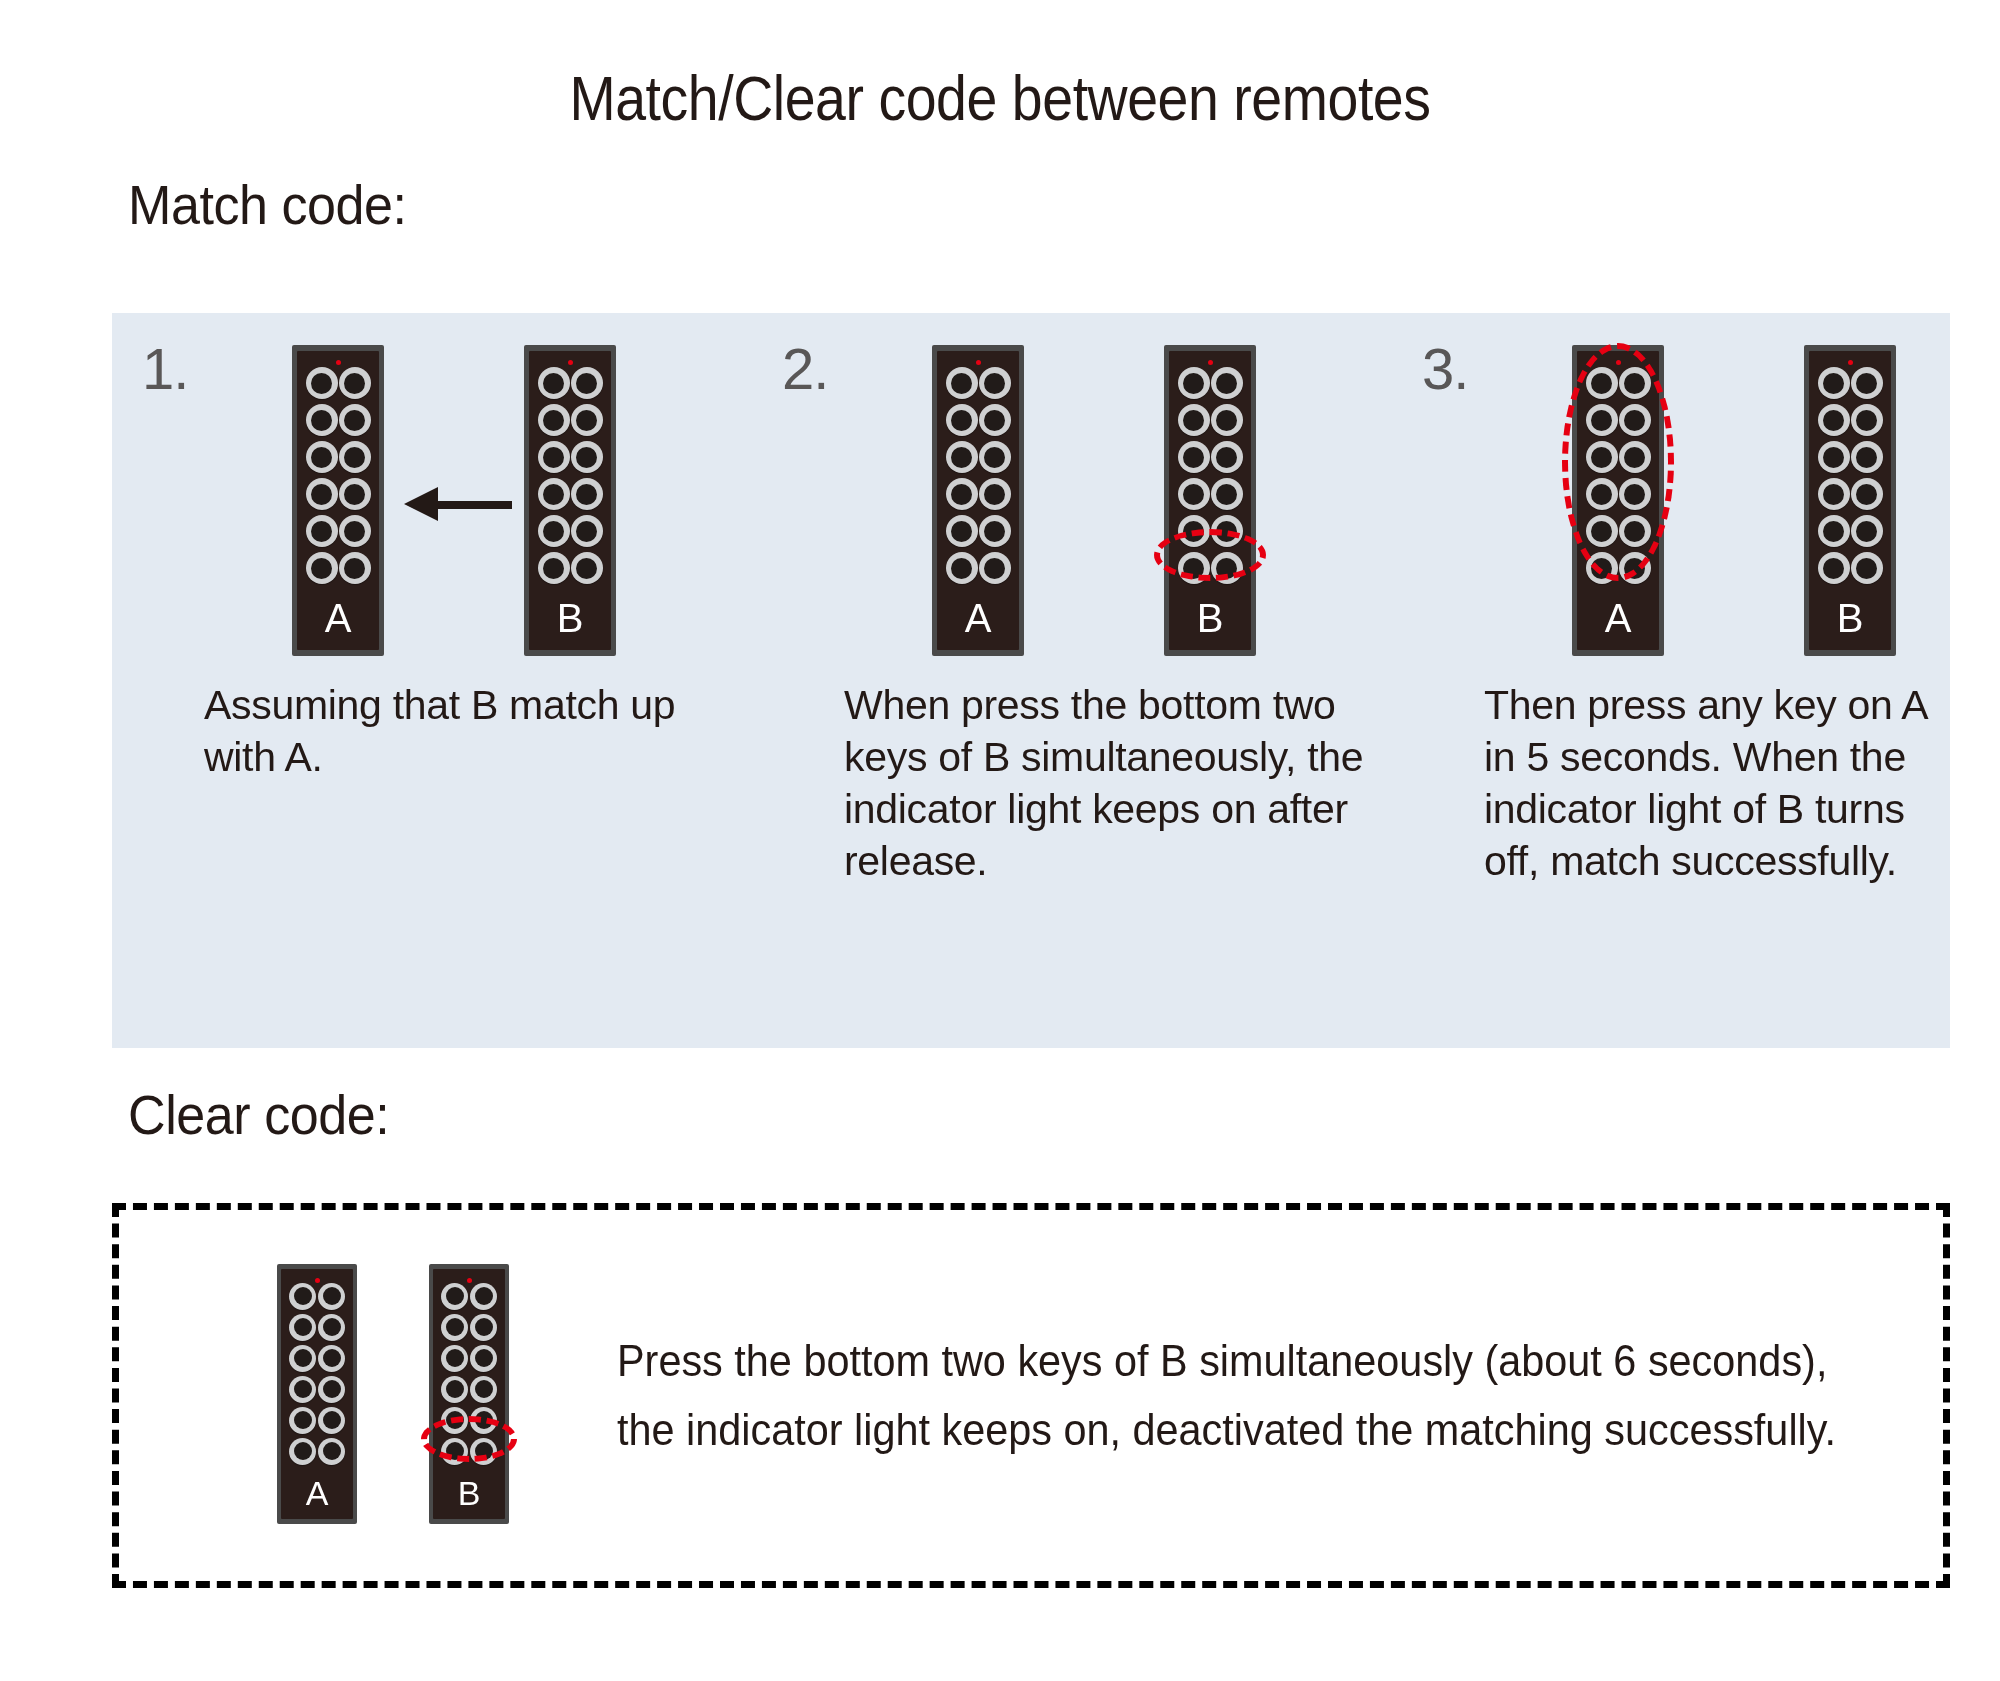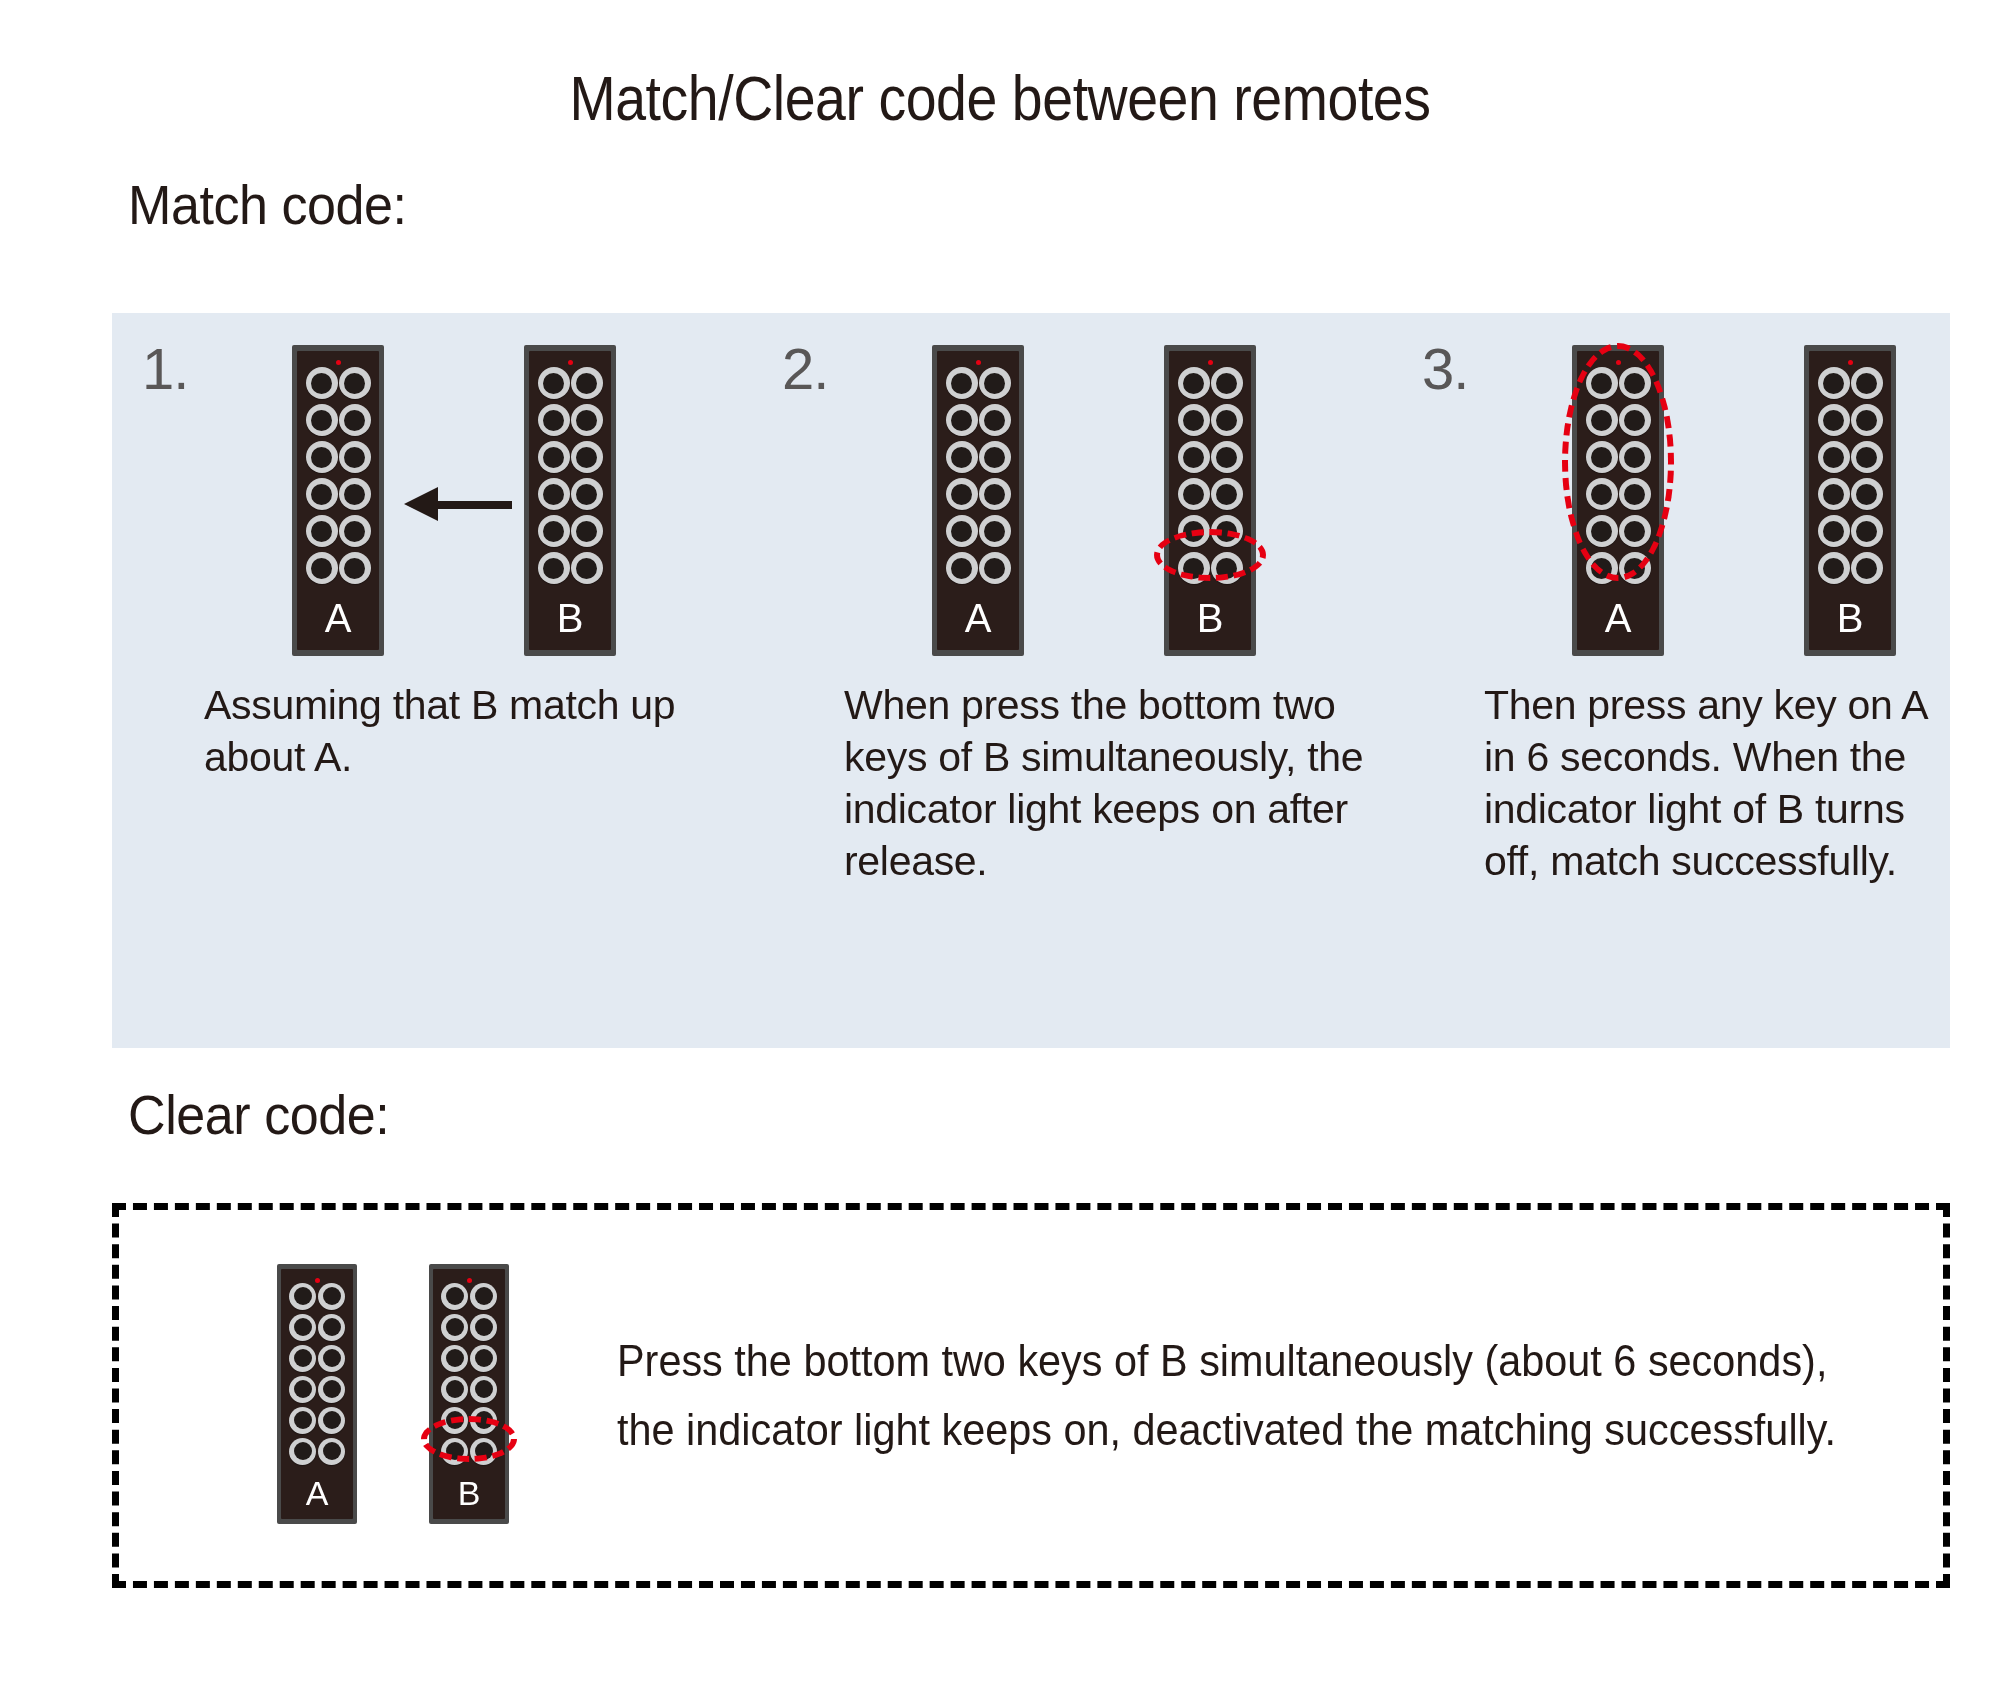--- a/index.html
+++ b/index.html
@@ -267,21 +267,21 @@
             <div class="key"></div>
             <div class="key"></div>
             <div class="key"></div>
             <div class="key"></div>
           </div>
           <div class="dev-label">B</div>
         </div>
       </div>
 
     </div>
-    <div class="caption">Assuming that B match up about A.</div>
+    <div class="caption">Assuming that B match up with A.</div>
   </div>
 
   <div class="step step-2">
     <div class="step-num">2.</div>
     <div class="devices">
 
       <div class="remote" style="left:88px; top:10px;">
         <div class="remote-inner">
           <div class="led"></div>
           <div class="keys">
@@ -371,21 +371,21 @@
             <div class="key"></div>
             <div class="key"></div>
             <div class="key"></div>
             <div class="key"></div>
           </div>
           <div class="dev-label">B</div>
         </div>
       </div>
 
     </div>
-    <div class="caption">Then press any key on A in 6 seconds. When the indicator light of B turns off, match successfully.</div>
+    <div class="caption">Then press any key on A in 5 seconds. When the indicator light of B turns off, match successfully.</div>
   </div>
 
 </div>
 
 <div class="clear-head">Clear code:</div>
 
 <div class="clear-box">
 
   <div class="clear-devices">
 

